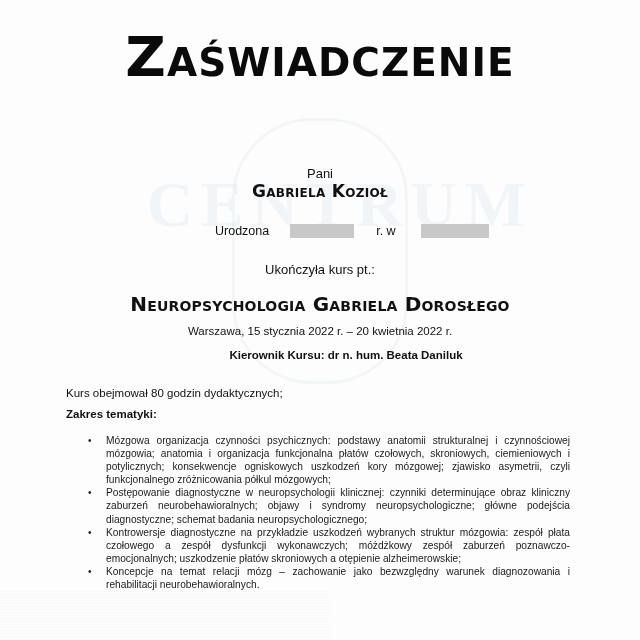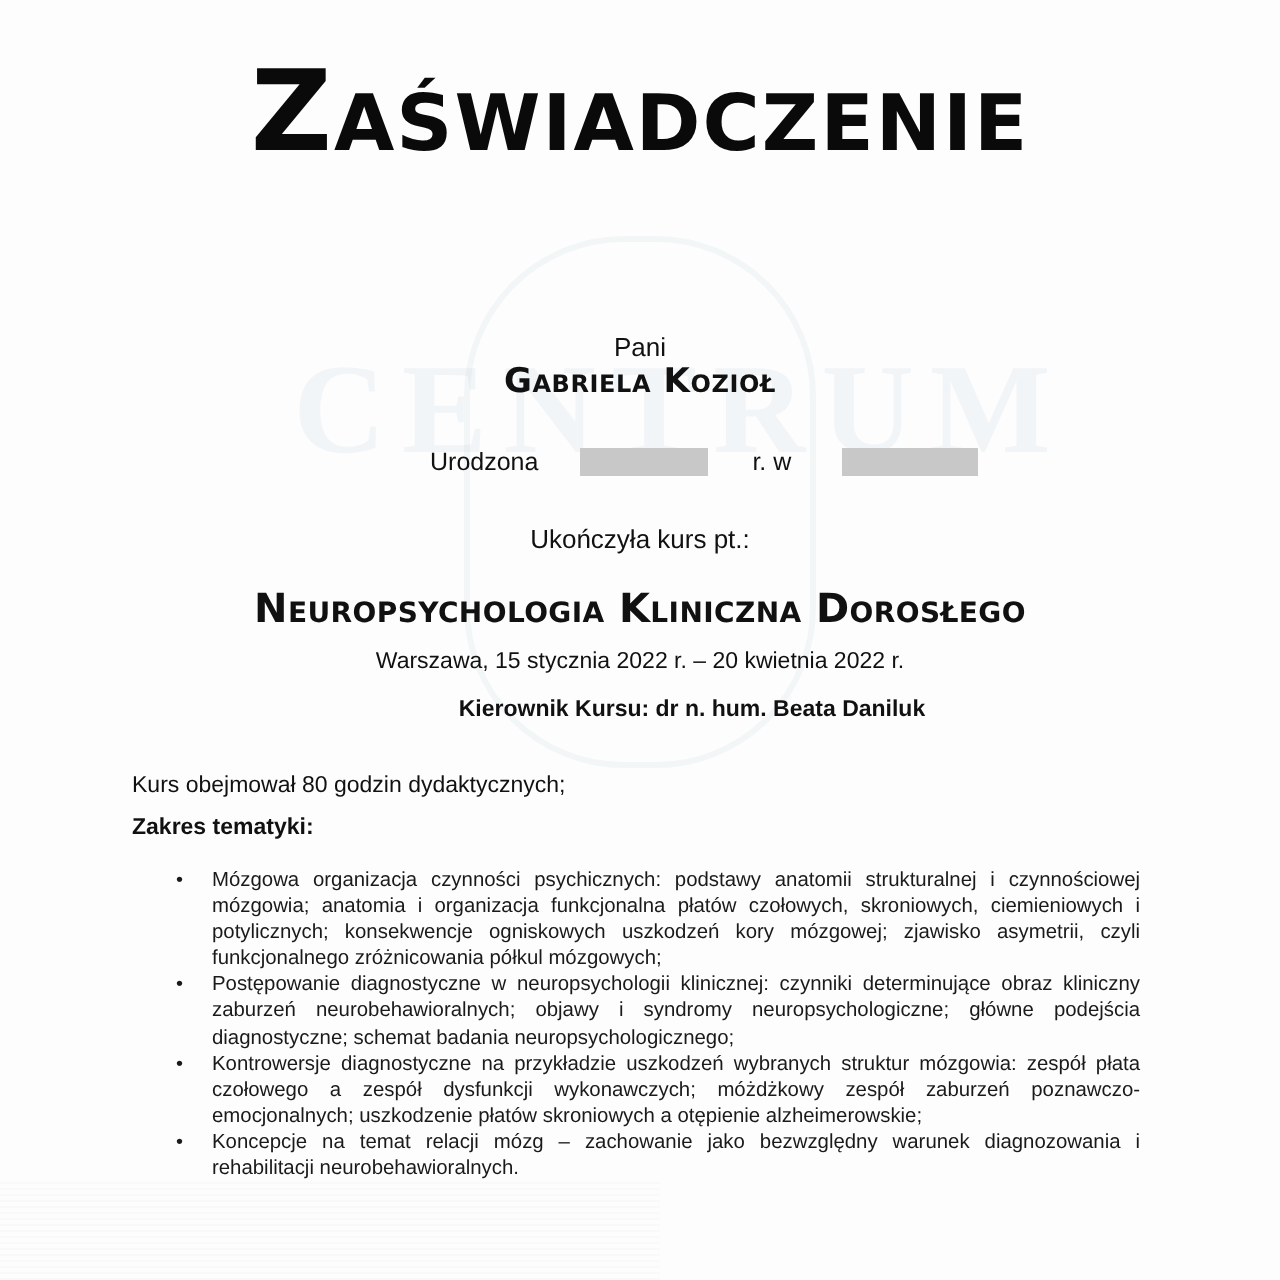--- a/index.html
+++ b/index.html
@@ -141,21 +141,21 @@
   <div class="center name">Gabriela Kozioł</div>
 
   <div class="born">
     <span>Urodzona</span>
     <span class="redact r1"></span>
     <span>r. w</span>
     <span class="redact r2"></span>
   </div>
 
   <div class="center completed">Ukończyła kurs pt.:</div>
-  <div class="center course">Neuropsychologia Kliniczna Dorosłego</div>
+  <div class="center course">Neuropsychologia Gabriela Dorosłego</div>
   <div class="center dates">Warszawa, 15 stycznia 2022 r. – 20 kwietnia 2022 r.</div>
   <div class="center director">Kierownik Kursu: dr n. hum. Beata Daniluk</div>
 
   <div class="hours">Kurs obejmował 80 godzin dydaktycznych;</div>
   <div class="scope">Zakres tematyki:</div>
 
   <ul class="topics">
     <li>
       <span class="bullet">•</span>
       <span>Mózgowa organizacja czynności psychicznych: podstawy anatomii strukturalnej i czynnościowej mózgowia; anatomia i organizacja funkcjonalna płatów czołowych, skroniowych, ciemieniowych i potylicznych; konsekwencje ogniskowych uszkodzeń kory mózgowej; zjawisko asymetrii, czyli funkcjonalnego zróżnicowania półkul mózgowych;</span>

